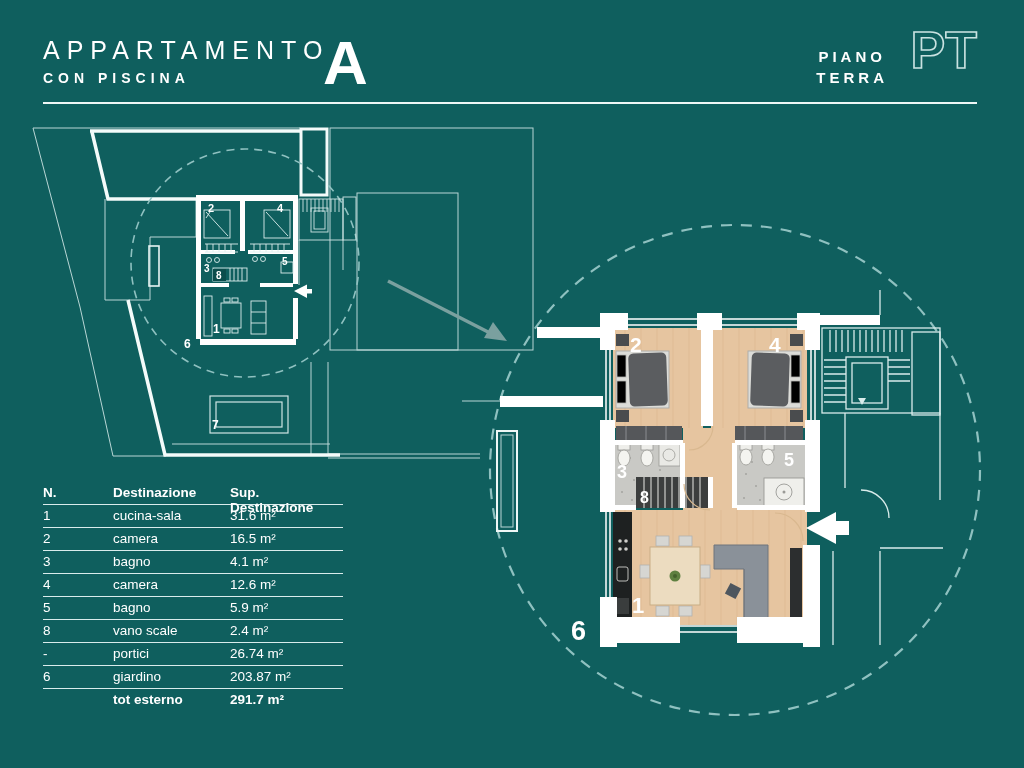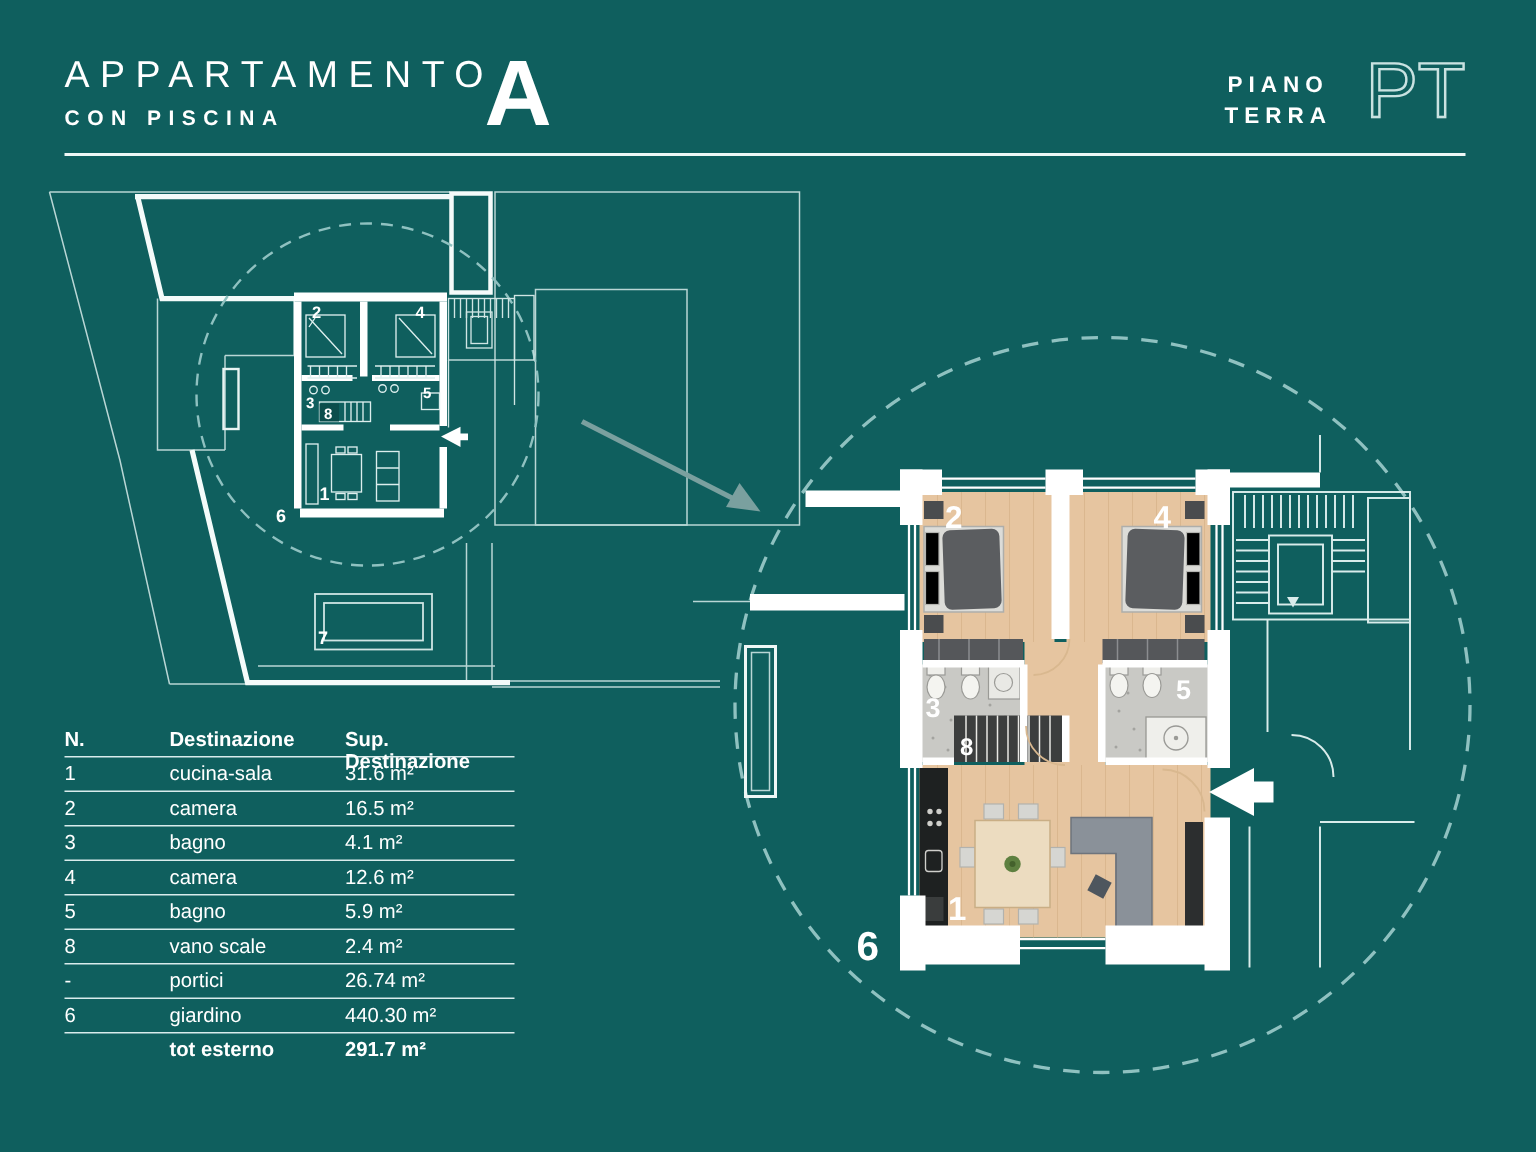--- a/index.html
+++ b/index.html
@@ -8,21 +8,21 @@
     background:#0f5f5e;color:#ffffff;
     font-family:"Liberation Sans", sans-serif;
   }
   
   .hdr-title{position:absolute;left:43px;top:38px;line-height:1;}
   .hdr-title .main{font-size:25px;font-weight:normal;letter-spacing:7px;white-space:nowrap;}
   .hdr-title .sub{font-size:14px;font-weight:bold;letter-spacing:5px;margin-top:8px;white-space:nowrap;}
   .unit-letter{position:absolute;left:323px;top:32px;font-size:62px;font-weight:bold;line-height:1;}
   .floor-block{position:absolute;right:136px;top:46px;text-align:center;
     font-size:15px;font-weight:bold;letter-spacing:4px;line-height:21px;white-space:nowrap;}
-  .floor-code{position:absolute;right:47px;top:35px;font-size:52px;font-weight:normal;line-height:1;
+  .floor-code{position:absolute;right:47px;top:24px;font-size:52px;font-weight:bold;line-height:1;
     color:transparent;-webkit-text-stroke:1.6px #c9e2e1;}
   .hdr-rule{position:absolute;left:43px;top:102px;width:934px;height:2px;background:#eef7f6;}
   
   .area-table{position:absolute;left:43px;top:482px;width:300px;font-size:13.5px;}
   .trow{display:grid;grid-template-columns:70px 117px 113px;align-items:baseline;
     height:17px;padding:3px 0 2px;border-bottom:1px solid #d9ecec;}
   .trow:last-child{border-bottom:none;}
   .thead{font-weight:bold;}
   .trow.bold{font-weight:bold;}
   
@@ -351,20 +351,20 @@
     <span>2.4 m²</span>
   </div>
   <div class="trow">
     <span>-</span>
     <span>portici</span>
     <span>26.74 m²</span>
   </div>
   <div class="trow">
     <span>6</span>
     <span>giardino</span>
-    <span>440.30 m²</span>
+    <span>203.87 m²</span>
   </div>
   <div class="trow bold">
     <span></span>
     <span>tot esterno</span>
     <span>291.7 m²</span>
   </div>
 </div>
 
 </body></html>

